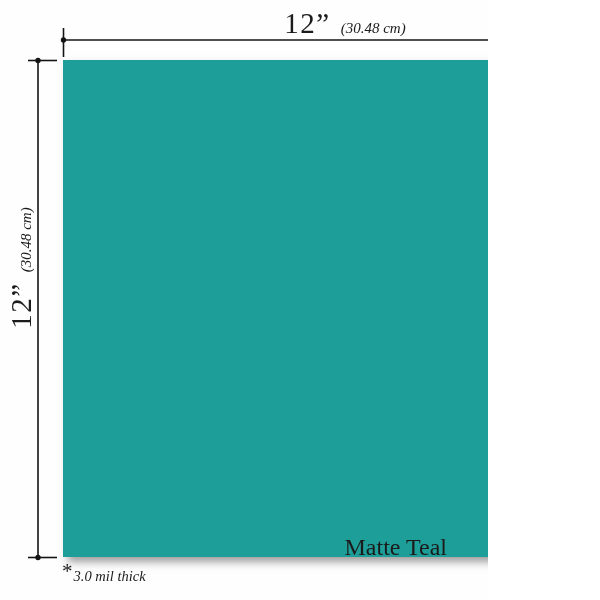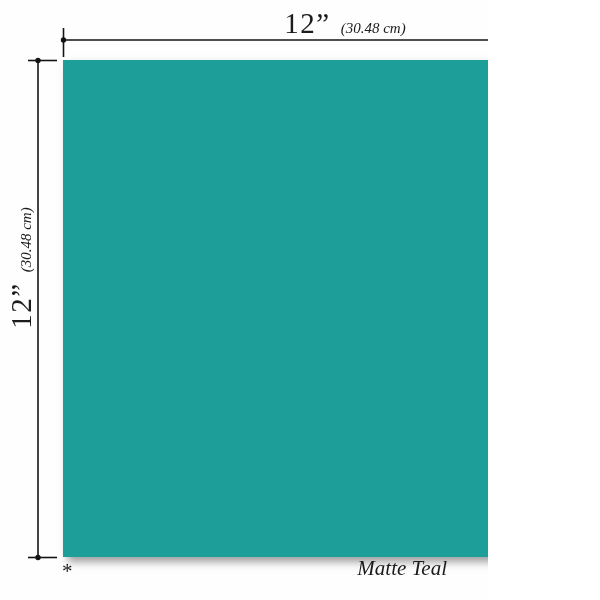--- a/index.html
+++ b/index.html
@@ -58,23 +58,22 @@
     font-style:normal;
   }
   .footnote .foot-text {
     font-style:italic;
     font-size:14.5px;
     padding-top:6px;
     padding-left:1px;
   }
   .color-name {
     position:absolute;
-    right:41px; top:557px;
-    font-style:italic;
-    font-size:21px;
+    right:41px; top:534px;
+    font-size:24px;
     line-height:1.1;
   }
 </style>
 </head>
 <body>
 
 <div class="canvas">
 
   <svg class="dims" viewBox="0 0 600 600" xmlns="http://www.w3.org/2000/svg">
 
@@ -98,17 +97,18 @@
     <span class="dim-metric">(30.48 cm)</span>
   </div>
 
   <div class="dim-label left">
     <span class="dim-value">12”</span>
     <span class="dim-metric">(30.48 cm)</span>
   </div>
 
   <div class="footnote">
     <span class="asterisk">*</span>
+    <span class="foot-text">3.0 mil thick</span>
   </div>
 
   <div class="color-name">Matte Teal</div>
 
 </div>
 
 </body></html>

